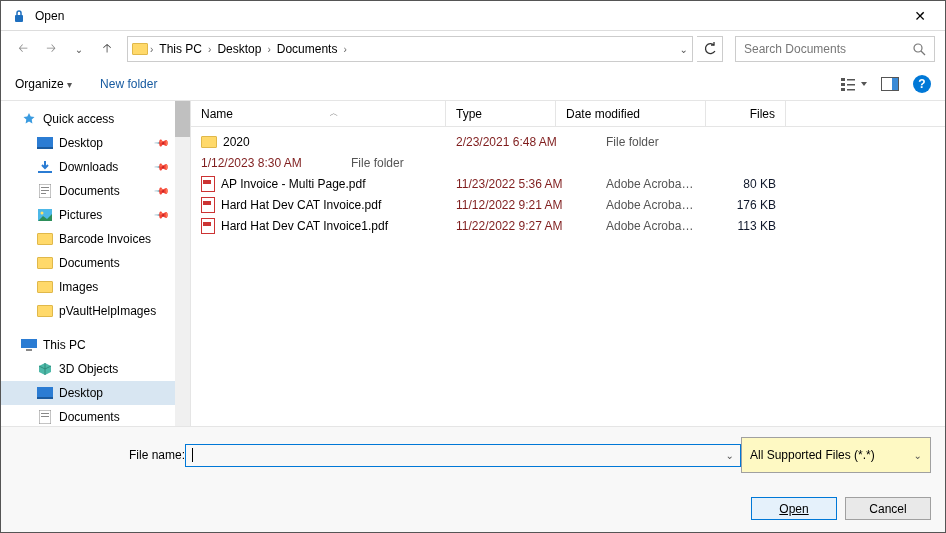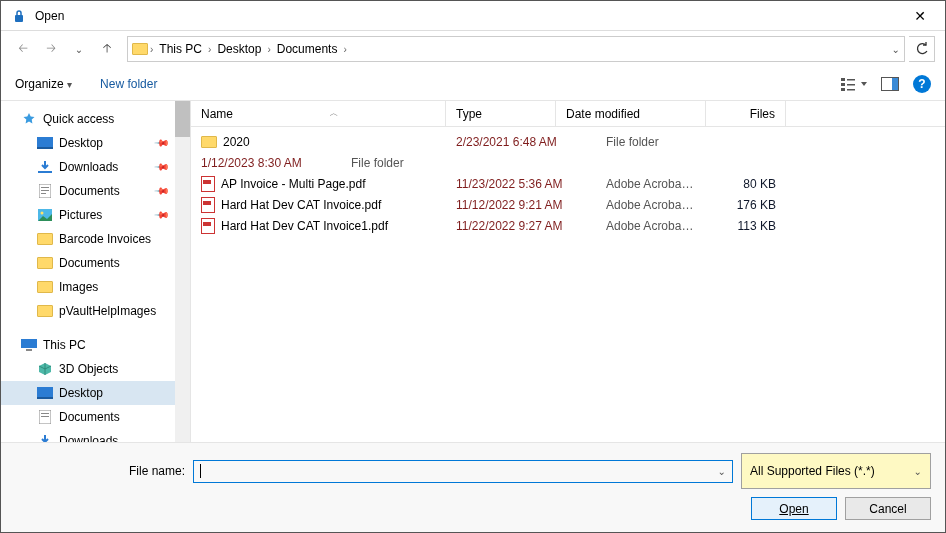--- a/index.html
+++ b/index.html
@@ -40,21 +40,21 @@
 .rows{flex:1;padding:4px 0}
 .row{height:21px;display:flex;align-items:center}
 .cell{padding:0 10px}
 .cell.name{width:255px;display:flex;align-items:center;gap:6px}
 .cell.date{width:150px;color:#7f1d1d}
 .cell.type{width:110px;color:#555;white-space:nowrap;overflow:hidden;text-overflow:ellipsis}
 .cell.size{width:80px;text-align:right;color:#0f172a}
 .pdf{width:14px;height:16px;background:#fff;border:1px solid #c33;position:relative}
 .pdf::after{content:"";position:absolute;left:1px;top:3px;width:8px;height:4px;background:#c33}
 .footer{border-top:1px solid #e5e5e5;padding:10px 14px 12px;background:#f8f8f8}
-.fn-row{display:flex;align-items:center;gap:8px;margin-bottom:8px}
+.fn-row{display:flex;align-items:center;margin-bottom:24px}
 .fn-label{width:170px;text-align:right}
 .fn-input{flex:1;height:23px;border:1px solid #0078d7;padding:0 6px;outline:none;display:flex;align-items:center}
 .fn-input .caret{width:1px;height:14px;background:#000}
 .chev{font-size:10px;color:#555}
 .filter{width:190px;height:36px;border:1px solid #a0a0a0;background:#fef9c3;display:flex;align-items:center;padding:4px 8px}
 .btn-row{display:flex;justify-content:flex-end;gap:8px}
 .btn{width:86px;height:23px;border:1px solid #a0a0a0;background:#e9e9e9;display:flex;align-items:center;justify-content:center}
 .btn.default{border:1px solid #0078d7;background:#e5f1fb}
 .help-icon{width:18px;height:18px;border-radius:50%;background:#0078d7;color:#fff;display:flex;align-items:center;justify-content:center;font-weight:bold;font-size:12px}
 svg{display:block}
@@ -98,20 +98,29 @@
       </span>
     <span class="crumb-sep">›</span>
     <span style="margin-left:auto" class="chev">⌄</span>
   </div>
   <div class="refresh">
     <svg width="14" height="14" viewBox="0 0 14 14">
         <path d="M11 3a5 5 0 10.9 6" fill="none" stroke="#333" stroke-width="1.3"></path>
         <path d="M11 0v3H8" fill="none" stroke="#333" stroke-width="1.3"></path>
       </svg>
   </div>
+  <div class="searchbox">
+    <span style="color:#777">Search Documents</span>
+    <span class="mag">
+      <svg width="13" height="13" viewBox="0 0 13 13">
+          <circle cx="5" cy="5" r="4" fill="none" stroke="#777" stroke-width="1.2"></circle>
+          <line x1="8" y1="8" x2="12" y2="12" stroke="#777" stroke-width="1.2"></line>
+        </svg>
+    </span>
+  </div>
 </div>
 
 <div class="toolbar">
   <span class="link"><span>Organize</span> <span class="chev">▾</span></span>
   <span class="link">New folder</span>
   <div class="right">
     <span>
       <svg width="26" height="16" viewBox="0 0 26 16">
           <rect x="0" y="2" width="4" height="3" fill="#555"></rect>
           <rect x="0" y="7" width="4" height="3" fill="#555"></rect>

